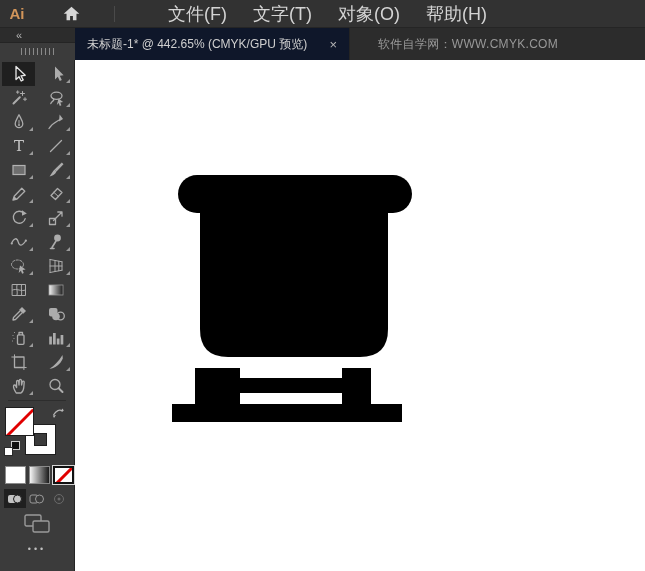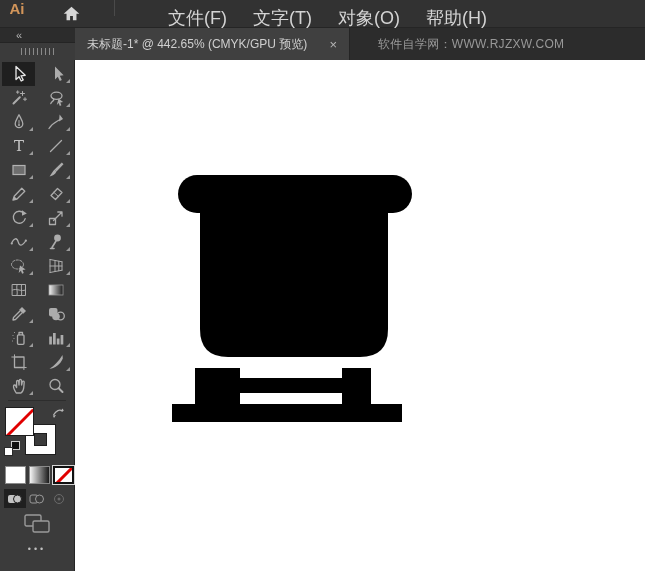--- a/index.html
+++ b/index.html
@@ -1,39 +1,39 @@
 <!DOCTYPE html>
 <html><head>
 <meta charset="utf-8">
 <style>
   * { margin:0; padding:0; box-sizing:border-box; }
   html,body { width:645px; height:571px; overflow:hidden; background:#323232;
               font-family:"Liberation Sans", sans-serif; }
 
   
-  .menubar { height:28px; background:#323232; display:flex; 
+  .menubar { height:28px; background:#323232; display:flex; align-items:center;
              border-bottom:1px solid #252525; position:relative;gap:24px; }
   .ai-logo { width:34px; text-align:center; font-weight:bold; font-size:15px;
              color:#d2955a; letter-spacing:0; }
   .home-btn { width:26px; display:flex; justify-content:center; align-items:center; }
   .vsep { width:1px; height:16px; background:#4a4a4a; margin:0 6px; }
   .menus { display:flex; margin-left:10px; }
   .menu-item { color:#d4d4d4; font-size:18px; padding:6px 13px; white-space:nowrap; cursor:default; }
 
   
   .tabbar { height:32px; background:#2c2c2c; display:flex; align-items:stretch; }
   .panel-corner { width:75px; flex:none; display:flex; flex-direction:column; background:#2c2c2c; }
   .collapse-row { height:14px; display:flex; align-items:center; padding-left:16px;
                   background:#2c2c2c; }
   .collapse-btn { color:#b5b5b5; font-size:11px; line-height:10px; }
   .grip-row { flex:1; background:#3b3b3b; display:flex; align-items:center; justify-content:center;
               border-top:1px solid #242424; }
   .grip { width:34px; height:7px;
           background:repeating-linear-gradient(90deg,#8a8a8a 0 1px,transparent 1px 4px); }
-  .doc-tab { width:275px; flex:none; background:#404040; display:flex; align-items:center;
+  .doc-tab { width:275px; flex:none; background:#0f172a; display:flex; align-items:center;
              padding:0 10px 0 12px; border-right:1px solid #242424; }
   .doc-tab-title { color:#cfcfcf; font-size:12px; white-space:nowrap; overflow:hidden; }
   .tab-close { margin-left:auto; color:#b5b5b5; font-size:13px; padding:0 2px; cursor:default; }
   .tabbar-note { display:flex; align-items:center; color:#989898; font-size:12px;
                  padding-left:28px; letter-spacing:.3px; }
 
   
   .main { display:flex; height:511px; }
 
   
@@ -116,21 +116,21 @@
       <span class="collapse-btn">«</span>
     </div>
     <div class="grip-row">
       <div class="grip"></div>
     </div>
   </div>
   <div class="doc-tab">
     <span class="doc-tab-title">未标题-1* @ 442.65% (CMYK/GPU 预览)</span>
     <span class="tab-close">×</span>
   </div>
-  <div class="tabbar-note">软件自学网：WWW.RJZXW.COM</div>
+  <div class="tabbar-note">软件自学网：WWW.CMYK.COM</div>
 </div>
 
 <div class="main">
 
   <div class="toolbar">
     <div class="tools-grid">
 
       <div class="tool selected">
         <svg width="20" height="20">
           <path class="st" d="M7 2.5 L7 15.5 L10 12.8 L12.2 17 L14.2 15.9 L12 11.8 L16.2 11.3 Z"></path>

